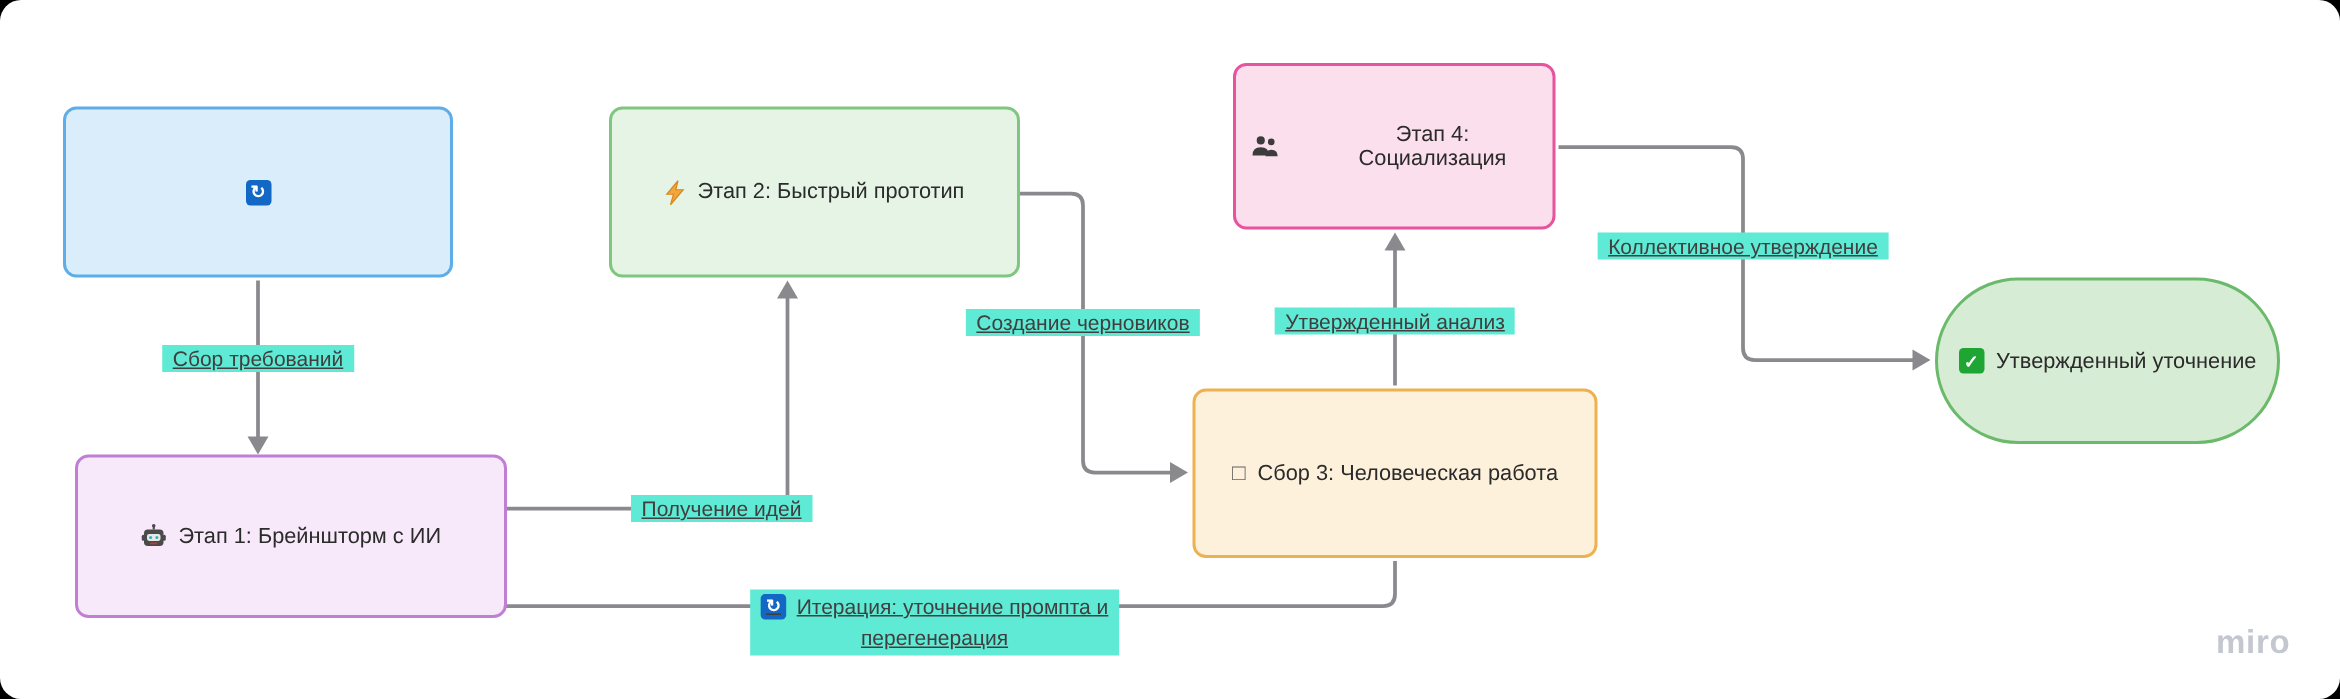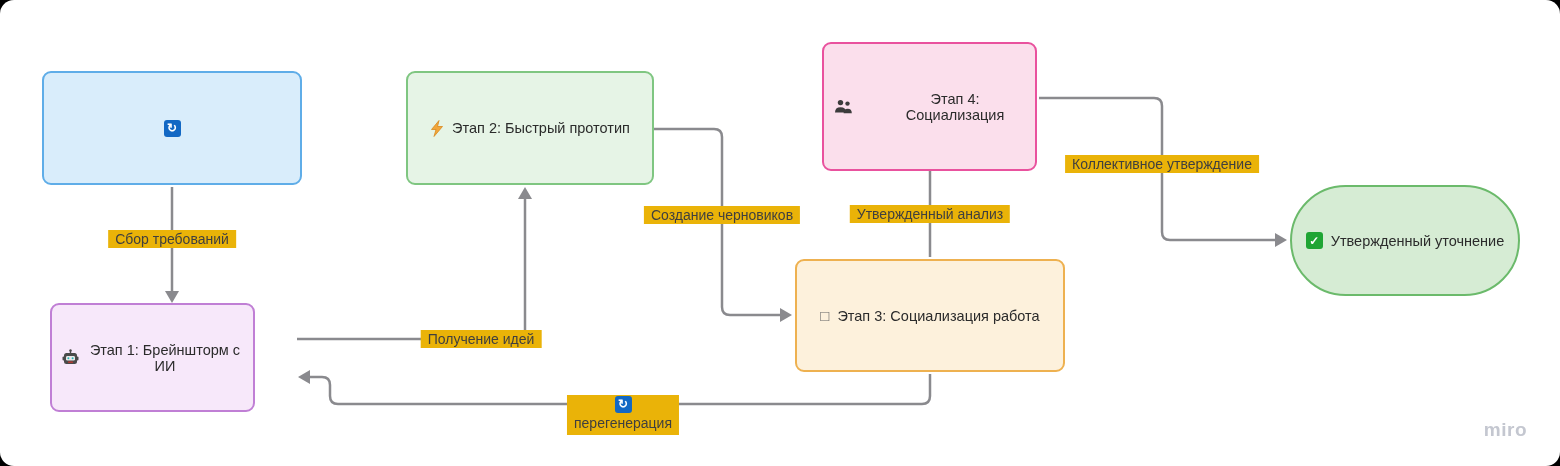--- a/index.html
+++ b/index.html
@@ -26,34 +26,35 @@
     display: flex; align-items: center; justify-content: center;
     gap: 8px;
     border: 2px solid;
     border-radius: 9px;
     font-size: 14.5px;
     color: #2b2b2b;
     padding: 0 10px;
     text-align: center;
   }
   .node-input   { left: 42px;  top: 71px;  width: 260px; height: 114px; background: #d9edfb; border-color: #5fade8; }
-  .node-stage2  { left: 406px; top: 71px;  width: 248px; height: 114px; background: #e6f4e6; border-color: #7fc681; }
-  .node-stage4  { left: 822px; top: 42px;  width: 215px; height: 129px; background: #fbdfec; border-color: #e9529e; gap: 32px; }
-  .node-stage1  { left: 50px;  top: 303px; width: 205px; height: 109px; background: #f7e8fa; border-color: #c07fd5; }
+  .node-stage2  { left: 406px; top: 71px;  width: 274px; height: 114px; background: #e6f4e6; border-color: #7fc681; }
+  .node-stage4  { left: 822px; top: 42px;  width: 215px; height: 111px; background: #fbdfec; border-color: #e9529e; gap: 32px; }
+  .node-stage1  { left: 50px;  top: 303px; width: 288px; height: 109px; background: #f7e8fa; border-color: #c07fd5; }
   .node-stage3  { left: 795px; top: 259px; width: 270px; height: 113px; background: #fdf1dc; border-color: #eeb150; }
   .node-artifact{ left: 1290px;top: 185px; width: 230px; height: 111px; background: #d6ecd4; border-color: #6bba6b; border-radius: 56px; }
 
   .edge-label {
     position: absolute;
     transform: translate(-50%, -50%);
-    background: #eab308;
+    background: #5eead4;
     padding: 1px 7px;
     font-size: 14px;
     color: #3f3f3f;
     white-space: nowrap;
+    text-decoration: underline;
   }
   .el-1 { left: 172px;  top: 239px; }
   .el-2 { left: 481px;  top: 339px; }
   .el-3 { left: 722px;  top: 215px; text-align: right; }
   .el-4 { left: 930px;  top: 214px; }
   .el-5 { left: 1162px; top: 164px; }
   .el-loop {
     left: 623px; top: 415px;
     display: flex; flex-direction: column; align-items: center;
     line-height: 21px;
@@ -68,21 +69,21 @@
     flex: 0 0 auto;
   }
   .blue-sq  { background: #1268c4; }
   .green-sq { background: #1fa534; }
   .tofu { color: #666; font-size: 15px; }
   .emoji-svg { flex: 0 0 auto; display: inline-block; }
 
   .watermark {
     position: absolute;
     right: 33px; bottom: 25px;
-    font-size: 19px; font-weight: 600;
+    font-size: 22px; font-weight: 600;
     letter-spacing: 0.5px;
     color: #c4c7d0;
   }
 </style>
 </head>
 <body>
 
 <div class="canvas">
 
   <svg class="connectors" viewBox="0 0 1560 466" fill="none" stroke="#8a8a8e" stroke-width="2.5" stroke-linejoin="round">
@@ -137,36 +138,37 @@
       <rect x="4" y="7" width="9" height="4.6" rx="1.4" fill="#e8e8e8"></rect>
       <circle cx="6.4" cy="9.3" r="1" fill="#25b5b5"></circle>
       <circle cx="10.6" cy="9.3" r="1" fill="#25b5b5"></circle>
       <rect x="6" y="12.6" width="5" height="1.2" rx="0.6" fill="#c9372c"></rect>
     </svg>
     <span>Этап 1: Брейншторм с ИИ</span>
   </div>
 
   <div class="node node-stage3">
     <span class="tofu">□</span>
-    <span>Этап 3: Социализация работа</span>
+    <span>Сбор 3: Человеческая работа</span>
   </div>
 
   <div class="node node-artifact">
     <span class="sq-icon green-sq">✓</span>
     <span>Утвержденный уточнение</span>
   </div>
 
   <div class="edge-label el-1">Сбор требований</div>
   <div class="edge-label el-2">Получение идей</div>
   <div class="edge-label el-3">Создание черновиков</div>
   <div class="edge-label el-4">Утвержденный анализ</div>
   <div class="edge-label el-5">Коллективное утверждение</div>
 
   <div class="edge-label el-loop">
     <span class="row1">
       <span class="sq-icon blue-sq">↻</span>
+      <span>Итерация: уточнение промпта и</span>
     </span>
     <span>перегенерация</span>
   </div>
 
   <div class="watermark">miro</div>
 
 </div>
 
 </body></html>

